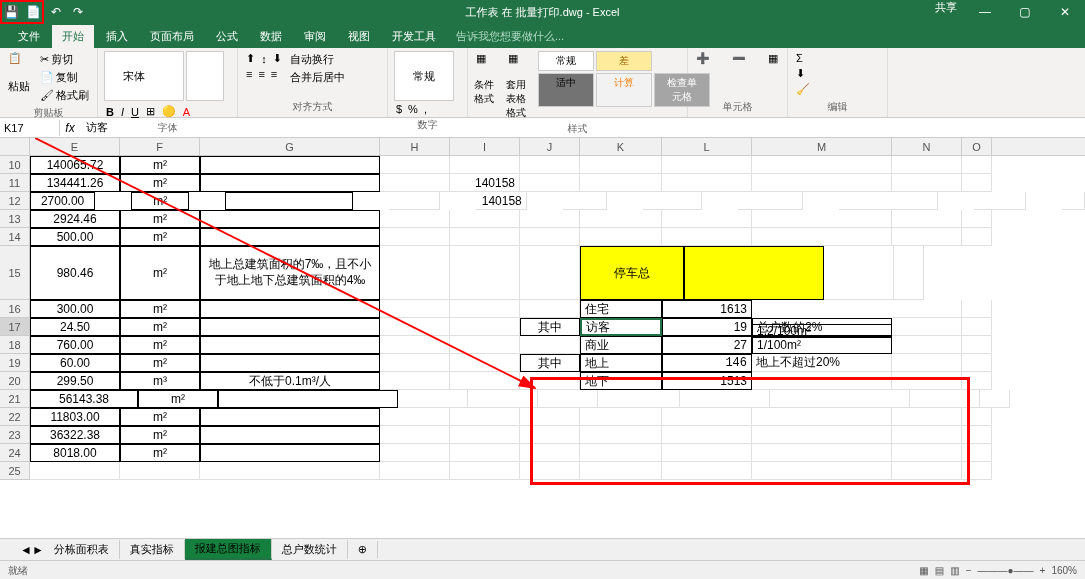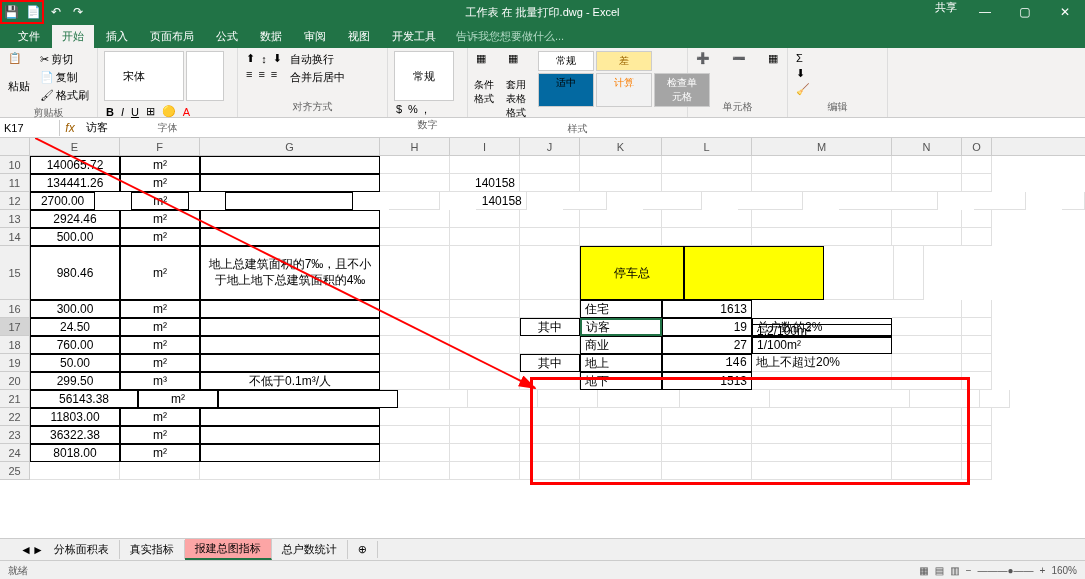--- a/index.html
+++ b/index.html
@@ -22,27 +22,27 @@
     .ribbon { background: #f3f2f1; height: 70px; display: flex; border-bottom: 1px solid #ccc; }
     .ribbon-group { border-right: 1px solid #ddd; padding: 3px 6px; display: flex; flex-direction: column; justify-content: space-between; }
     .group-label { font-size: 10px; color: #666; text-align: center; margin-top: 2px; }
     .group-content { display: flex; gap: 4px; align-items: flex-start; }
     .rb-btn { display: flex; align-items: center; gap: 2px; font-size: 11px; cursor: pointer; padding: 1px 2px; }
     .rb-col { display: flex; flex-direction: column; gap: 1px; }
     .big-icon { width: 24px; height: 24px; }
     .font-select { font-size: 11px; border: 1px solid #ccc; padding: 18px; background: #fff; }
     .style-box { border: 1px solid #ccc; padding: 2px 8px; font-size: 10px; width: 56px; text-align: center; }
     .style-normal { background: #fff; }
-    .style-good { background: #0369a1; }
+    .style-good { background: #737373; }
     .style-calc { background: #f2f2f2; color: #fa7d00; }
     .style-check { background: #a5a5a5; color: #fff; }
     
     .formula-bar { height: 20px; display: flex; border-bottom: 1px solid #ccc; align-items: center; background: #fff; }
     .name-box { width: 60px; border-right: 1px solid #ccc; padding: 2px 4px; font-size: 11px; }
-    .fx-btn { width: 20px; text-align: center; color: #a16207; font-style: italic; }
+    .fx-btn { width: 20px; text-align: center; color: #000000; font-style: italic; }
     .formula-input { flex: 1; padding: 2px 6px; font-size: 11px; }
     
     .sheet-area { position: relative; display: flex; height: 400px; overflow: hidden; }
     .col-headers { position: absolute; top: 0; left: 30px; right: 0; height: 18px; display: flex; background: #f0f0f0; border-bottom: 1px solid #ccc; z-index: 2; }
     .col-hdr { border-right: 1px solid #ccc; text-align: center; font-size: 11px; line-height: 18px; color: #555; }
     .row-headers { position: absolute; top: 18px; left: 0; width: 30px; background: #f0f0f0; border-right: 1px solid #ccc; z-index: 2; }
     .row-hdr { border-bottom: 1px solid #ccc; text-align: center; font-size: 11px; height: 18px; line-height: 18px; color: #555; }
     .row-hdr.active { background: #d4d4d4; }
     .corner { position: absolute; top: 0; left: 0; width: 30px; height: 18px; background: #f0f0f0; border-right: 1px solid #ccc; border-bottom: 1px solid #ccc; z-index: 3; }
     
@@ -55,21 +55,21 @@
     .cell.right { justify-content: flex-end; }
     .cell.wrap { white-space: normal; text-align: center; line-height: 1.3; }
     .cell.yellow { background: #ffff00; }
     .cell.selected { border: 2px solid #217346; }
     
     .annotation-box { position: absolute; border: 3px solid red; z-index: 10; pointer-events: none; }
     .arrow-svg { position: absolute; z-index: 9; pointer-events: none; }
     
     .sheet-tabs { height: 22px; display: flex; align-items: center; border-top: 1px solid #ccc; background: #f0f0f0; padding-left: 20px; gap: 0; }
     .sheet-tab { padding: 2px 10px; font-size: 11px; cursor: pointer; border-right: 1px solid #ccc; }
-    .sheet-tab.active { background: #fca5a5; border-bottom: 2px solid #217346; }
+    .sheet-tab.active { background: #15803d; border-bottom: 2px solid #217346; }
     .status-bar { height: 20px; background: #f0f0f0; border-top: 1px solid #ccc; display: flex; align-items: center; padding: 0 8px; font-size: 10px; color: #555; }
     .zoom { margin-left: auto; display: flex; gap: 6px; align-items: center; }
   </style>
 </head>
 <body>
 
 <div class="title-bar">
   <div class="qat">
     <span class="qat-icon">💾</span>
     <span class="qat-icon">📄</span>
@@ -379,21 +379,21 @@
         <div class="cell" style="width: 70px; height: 18px;"></div>
         <div class="cell right" style="width: 70px; height: 18px;"></div>
         <div class="cell" style="width: 60px; height: 18px;"></div>
         <div class="cell bordered" style="width: 82px; height: 18px;">商业</div>
         <div class="cell bordered right" style="width: 90px; height: 18px;">27</div>
         <div class="cell bordered" style="width: 140px; height: 18px;">1/100m²</div>
         <div class="cell" style="width: 70px; height: 18px;"></div>
         <div class="cell" style="width: 30px; height: 18px;"></div>
       </div>
       <div class="grid-row" style="height: 18px;">
-        <div class="cell bordered center" style="width: 90px; height: 18px;">50.00</div>
+        <div class="cell bordered center" style="width: 90px; height: 18px;">60.00</div>
         <div class="cell bordered center" style="width: 80px; height: 18px;">m²</div>
         <div class="cell bordered" style="width: 180px; height: 18px;"></div>
         <div class="cell" style="width: 70px; height: 18px;"></div>
         <div class="cell right" style="width: 70px; height: 18px;"></div>
         <div class="cell bordered center" style="width: 60px; height: 18px;">其中</div>
         <div class="cell bordered" style="width: 82px; height: 18px;">地上</div>
         <div class="cell bordered right" style="width: 90px; height: 18px; font-family: Liberation Mono, monospace;">146</div>
         <div class="cell" style="width: 140px; height: 18px;">地上不超过20%</div>
         <div class="cell" style="width: 70px; height: 18px;"></div>
         <div class="cell" style="width: 30px; height: 18px;"></div>

